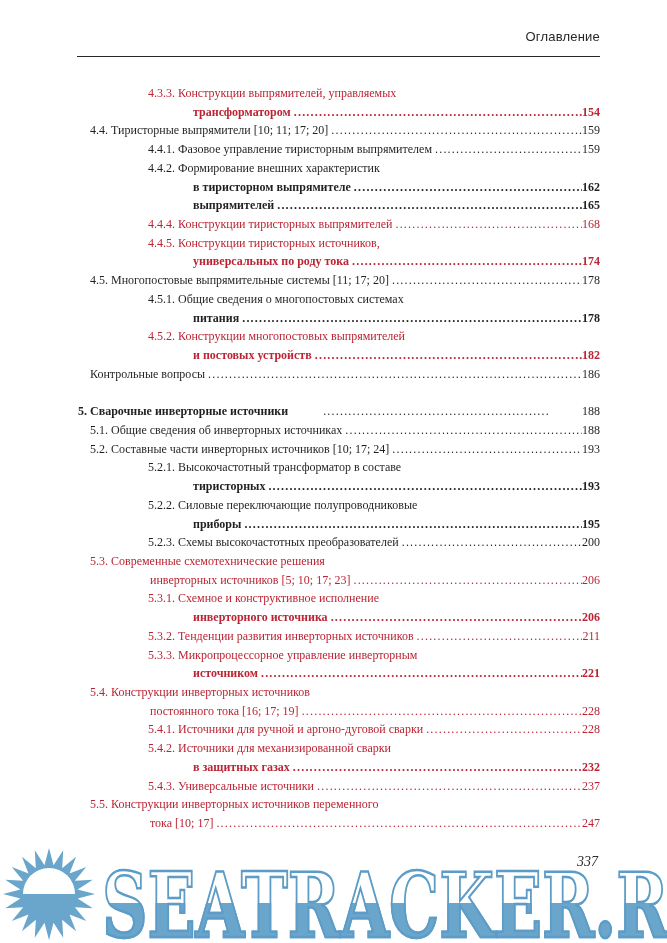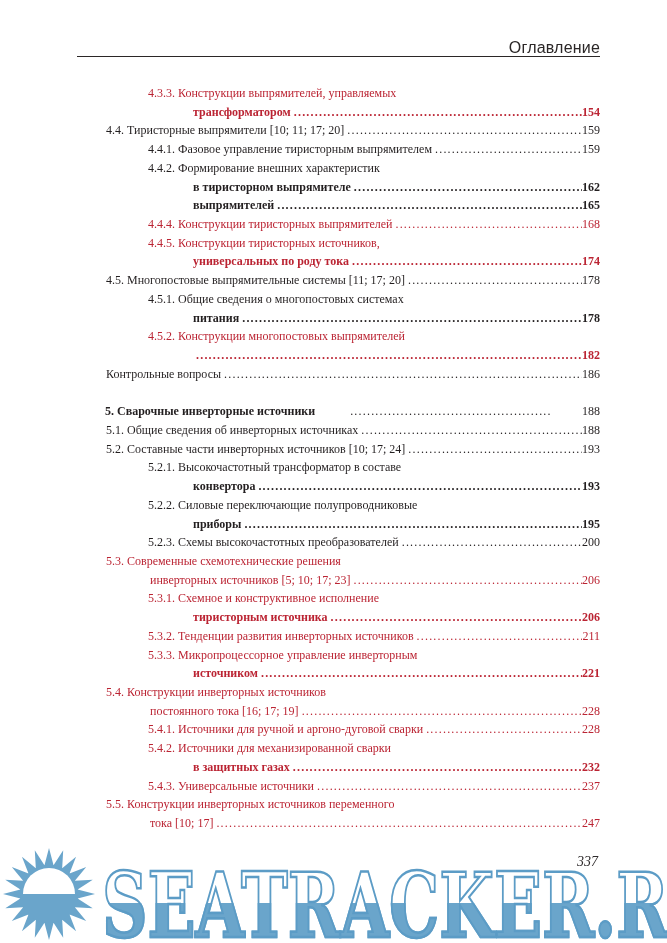--- a/index.html
+++ b/index.html
@@ -7,40 +7,40 @@
     width: 667px; height: 943px;
     background: #ffffff;
     position: relative;
     overflow: hidden;
     font-family: "Liberation Serif", serif;
   }
   .page { position: absolute; inset: 0; background: #ffffff; }
 
   
   .running-head {
-    position: absolute; top: 39px; right: 67px;
+    position: absolute; top: 29px; right: 67px;
     font-family: "Liberation Sans", sans-serif;
-    font-size: 16px; color: #2b2727; letter-spacing: 0.2px;
+    font-size: 13px; color: #2b2727; letter-spacing: 0.2px;
   }
   .head-rule {
     position: absolute; top: 56px; left: 77px; width: 523px; height: 1px;
     background: #2b2727;
   }
 
   
   .toc { position: absolute; top: 84px; left: 0; width: 600px; }
   .row {
     display: flex; align-items: baseline;
     height: 18.72px; line-height: 18.72px;
     font-size: 12px; color: #231f20;
   }
   .row.red { color: #bb2433; }
   .row.bold .txt { font-weight: 700; }
-  .row.l1 { padding-left: 105px; gap: 32px; }
-  .row.l2 { padding-left: 106px; }
+  .row.l1 { padding-left: 78px; gap: 32px; }
+  .row.l2 { padding-left: 66px; margin-left: 24px; }
   .row.l3 { padding-left: 148px; }
   .row.c2 { padding-left: 150px; }
   .row.c3 { padding-left: 193px; font-weight: bold; }
   .txt { white-space: nowrap; flex: 0 0 auto; }
   .leader {
     flex: 1 1 auto; min-width: 0;
     overflow: hidden; white-space: nowrap;
     letter-spacing: 1.2px; padding-left: 3px;
   }
   .pg { white-space: nowrap; flex: 0 0 auto; }
@@ -140,20 +140,21 @@
       </div>
       <div class="row c3">
         <span class="txt">питания</span>
         <span class="leader">............................................................................................................................................</span>
         <span class="pg">178</span>
       </div>
       <div class="row l3 red">
         <span class="txt">4.5.2. Конструкции многопостовых выпрямителей</span>
       </div>
       <div class="row c3 red">
+        <span class="txt">и постовых устройств</span>
         <span class="leader">............................................................................................................................................</span>
         <span class="pg">182</span>
       </div>
       <div class="row l2">
         <span class="txt">Контрольные вопросы</span>
         <span class="leader">............................................................................................................................................</span>
         <span class="pg">186</span>
       </div>
       <div class="gap"></div>
       <div class="row l1 bold">
@@ -168,21 +169,21 @@
       </div>
       <div class="row l2">
         <span class="txt">5.2. Составные части инверторных источников [10; 17; 24]</span>
         <span class="leader">............................................................................................................................................</span>
         <span class="pg">193</span>
       </div>
       <div class="row l3">
         <span class="txt">5.2.1. Высокочастотный трансформатор в составе</span>
       </div>
       <div class="row c3">
-        <span class="txt">конвертора</span>
+        <span class="txt">тиристорных</span>
         <span class="leader">............................................................................................................................................</span>
         <span class="pg">193</span>
       </div>
       <div class="row l3">
         <span class="txt">5.2.2. Силовые переключающие полупроводниковые</span>
       </div>
       <div class="row c3">
         <span class="txt">приборы</span>
         <span class="leader">............................................................................................................................................</span>
         <span class="pg">195</span>
@@ -197,21 +198,21 @@
       </div>
       <div class="row c2 red">
         <span class="txt">инверторных источников [5; 10; 17; 23]</span>
         <span class="leader">............................................................................................................................................</span>
         <span class="pg">206</span>
       </div>
       <div class="row l3 red">
         <span class="txt">5.3.1. Схемное и конструктивное исполнение</span>
       </div>
       <div class="row c3 red">
-        <span class="txt">тиристорным источника</span>
+        <span class="txt">инверторного источника</span>
         <span class="leader">............................................................................................................................................</span>
         <span class="pg">206</span>
       </div>
       <div class="row l3 red">
         <span class="txt">5.3.2. Тенденции развития инверторных источников</span>
         <span class="leader">............................................................................................................................................</span>
         <span class="pg">211</span>
       </div>
       <div class="row l3 red">
         <span class="txt">5.3.3. Микропроцессорное управление инверторным</span>

